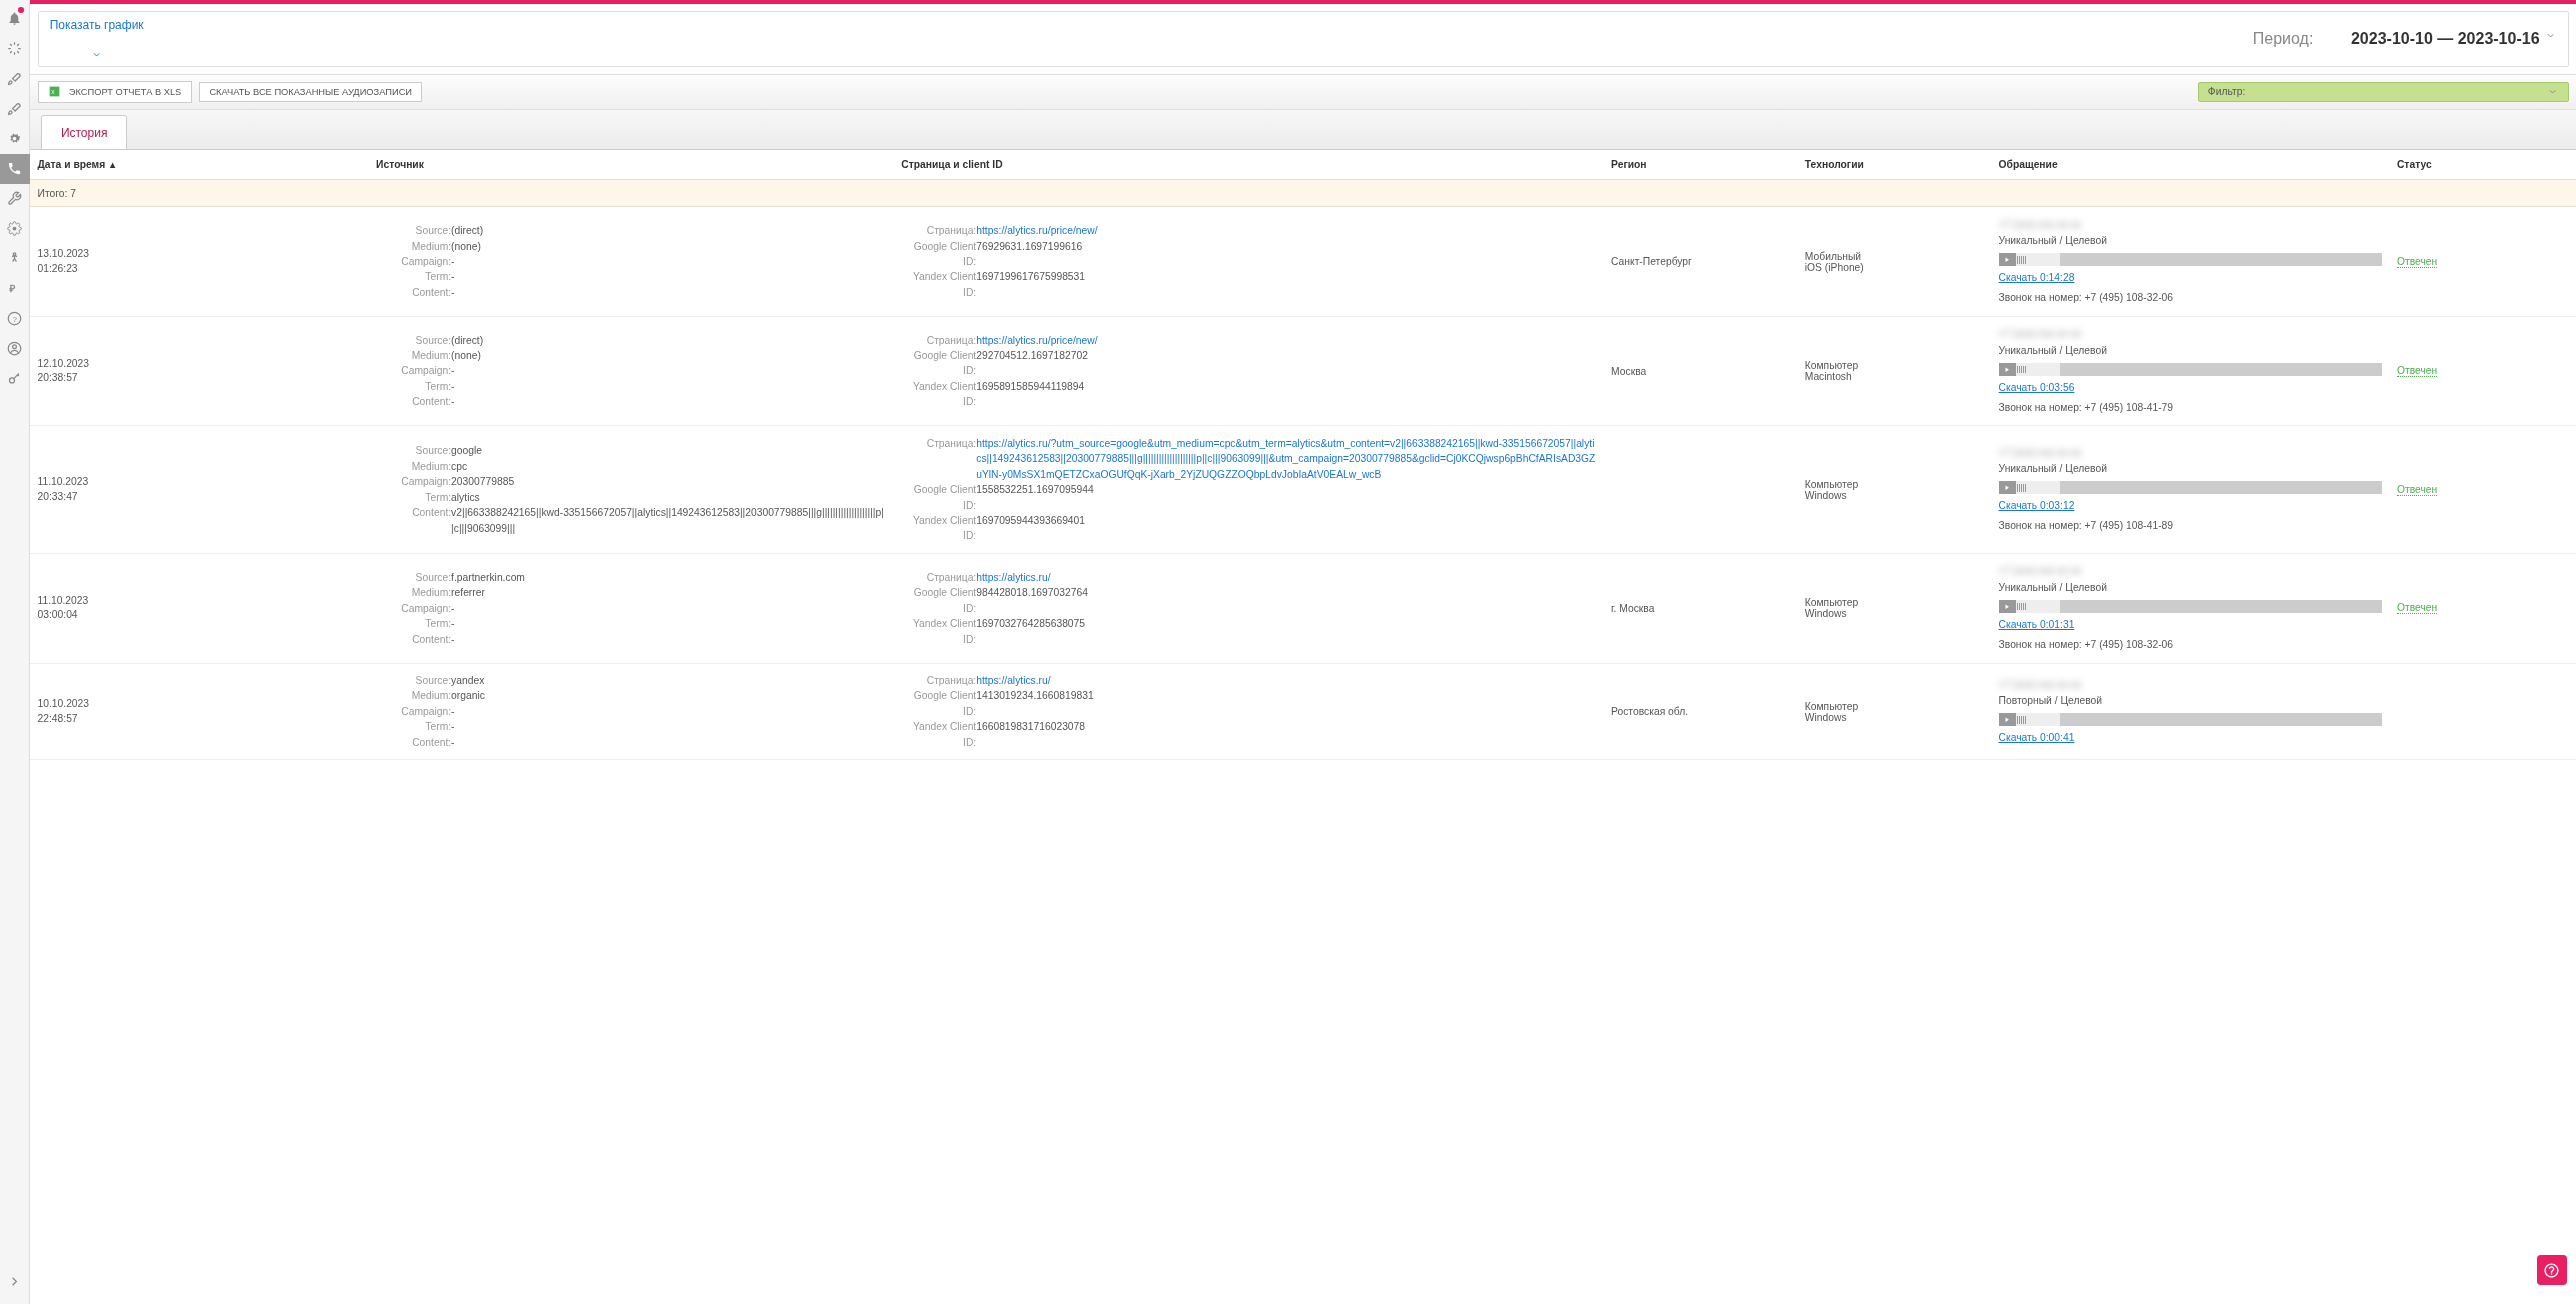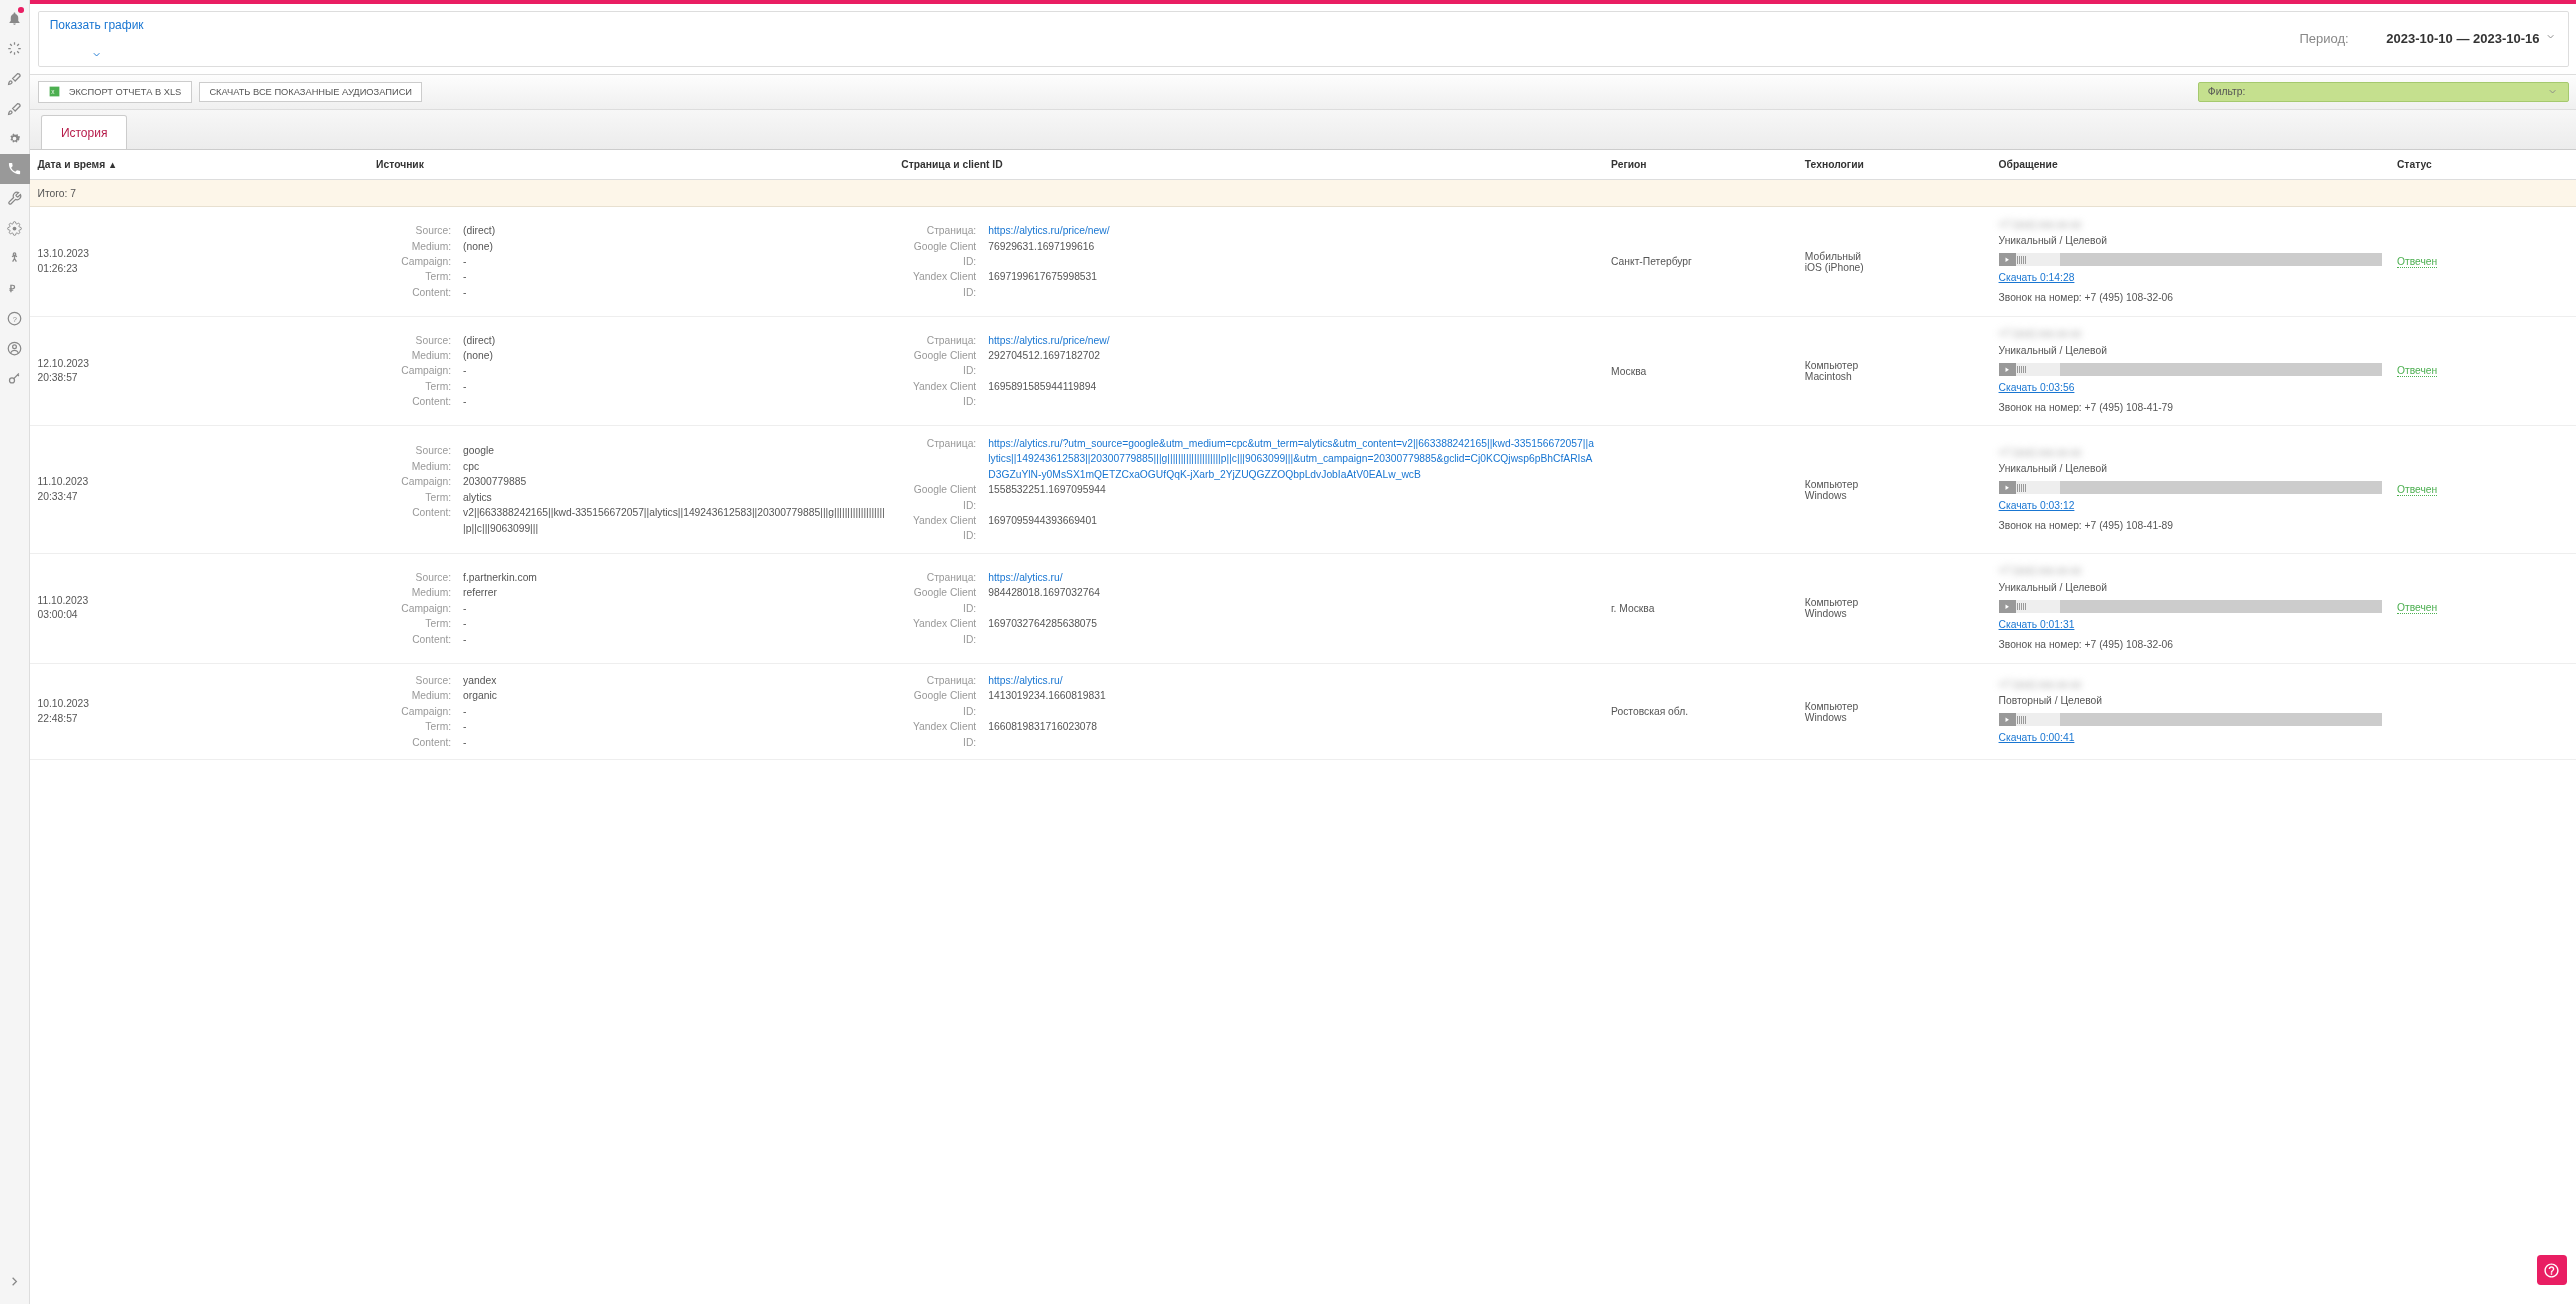--- a/index.html
+++ b/index.html
@@ -9,21 +9,21 @@
 .sidebar-item { width: 30px; height: 30px; display: flex; align-items: center; justify-content: center; color: #888; cursor: pointer; position: relative; }
 .sidebar-item.active { background: #999; color: #fff; }
 .sidebar-item svg { width: 15px; height: 15px; }
 .sidebar-item.bell::after { content:''; position:absolute; top:3.7px; right:5.6px; width:5.6px; height:5.6px; background:#e91e63; border-radius:50%; }
 .sidebar-expand { margin-top: auto; margin-bottom: 7.5px; }
 .main { flex: 1; overflow: auto; }
 .top-red { height: 3.7px; background: #e91e63; }
 .chart-bar { display: flex; align-items: center; justify-content: space-between; padding: 5.6px 11.2px; border: 0.9px solid #ddd; margin: 7.5px; border-radius: 1.9px; }
 .chart-toggle { color: #1976d2; font-size: 12px; cursor: pointer; display: flex; align-items: center; gap: 17px; flex-direction: column; }
 .chart-toggle svg { width: 11.2px; height: 11.2px; }
-.period { color: #555; font-size: 13px; display: flex; gap: 5.6px; }
+.period { color: #555; font-size: 16px; display: flex; gap: 5.6px; }
 .period-label { color: #888; }
 .period-value { color: #333; font-weight: bold; margin-left: 32px; }
 .toolbar { display: flex; align-items: center; justify-content: space-between; padding: 5.6px 7.5px; background: linear-gradient(#fdfdfd,#f0f0f0); border-top:0.9px solid #ddd; border-bottom:0.9px solid #ddd; }
 .toolbar-left { display: flex; gap: 7.5px; align-items: center; }
 .btn { background: #fff; border: 0.9px solid #ccc; padding: 3.7px 9.3px; font-size: 9.3px; text-transform: uppercase; color: #555; cursor: pointer; display: flex; align-items: center; gap: 8px; }
 .btn svg { width: 13px; height: 13px; }
 .filter-box { background: #c5e08e; border: 0.9px solid #a5c96e; padding: 3.7px 9.3px; width: 371px; display: flex; align-items: center; justify-content: space-between; font-size: 10.3px; color: #555; border-radius: 1.9px; cursor:pointer; }
 .tabs-bar { background: linear-gradient(#f7f7f7,#ececec); border-bottom: 0.9px solid #ccc; padding: 0 11.2px; }
 .tab { display: inline-block; background: #fff; border: 0.9px solid #ccc; border-bottom: none; padding: 9.3px 18.7px; color: #b71c4a; font-size: 12px; margin-top: 5.6px; border-radius: 2.8px 2.8px 0 0; }
 table { width: 100%; border-collapse: collapse; table-layout: fixed; }
@@ -31,21 +31,21 @@
 th .sort-arrow { font-size: 9.3px; }
 .total-row td { background: #fdf6e9; padding: 7.5px; font-size: 10.3px; color: #555; border-bottom: 0.9px solid #e8e0d0; }
 td { padding: 9.3px 7.5px; border-bottom: 0.9px solid #eee; vertical-align: middle; font-size: 10.3px; color: #555; }
 .col-date { width: 187px; }
 .col-source { width: 290px; }
 .col-page { width: 392px; }
 .col-region { width: 107px; }
 .col-tech { width: 107px; }
 .col-call { width: 220px; }
 .col-status { width: 103px; }
-.kv { display: flex; gap: 12px; line-height: 1.5; }
+.kv { display: flex; gap: 0; line-height: 1.5; }
 .kv-label { color: #999; text-align: right; width: 75px; flex-shrink: 0; }
 .kv-value { color: #555; word-break: break-all; }
 .kv-value.link { color: #1976d2; }
 .date-cell { color: #555; line-height: 1.4; }
 .call-cell { line-height: 1.6; }
 .blur { filter: blur(3.7px); color: #999; user-select: none; }
 .unique-line { color: #555; font-size: 10.3px; }
 .player { display: flex; align-items: center; gap: 0; margin: 3.7px 0; }
 .play-btn { width: 17px; height: 13px; background: #999; display: flex; align-items: center; justify-content: center; cursor: pointer; }
 .play-btn svg { width: 7.5px; height: 7.5px; fill: #fff; }

